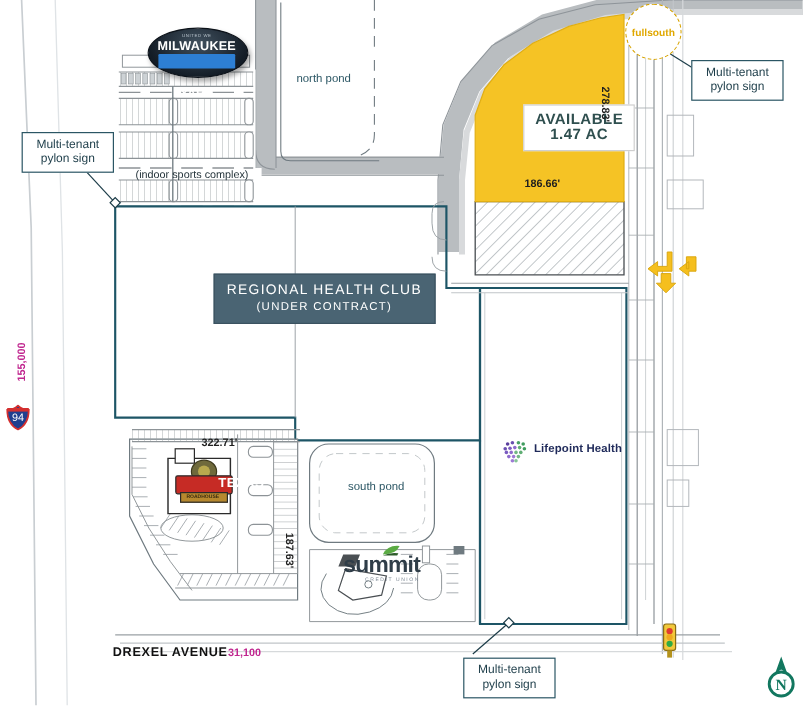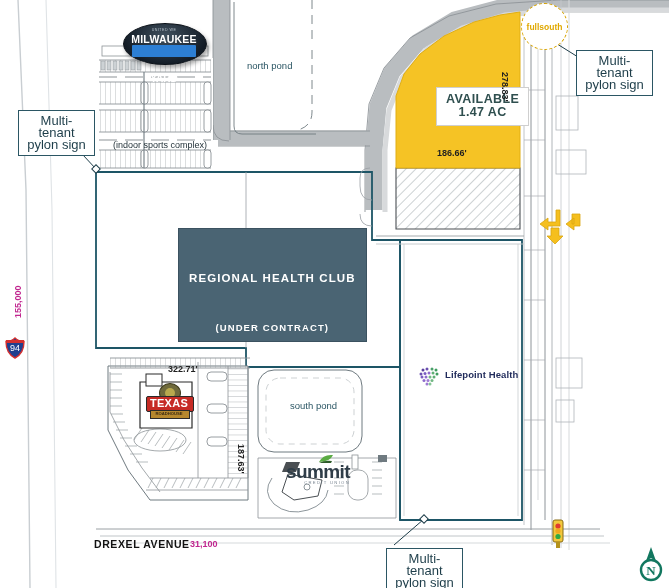--- a/index.html
+++ b/index.html
@@ -3,41 +3,41 @@
 <meta charset="utf-8">
 <style>
   html,body{margin:0;padding:0;background:#ffffff;}
   body{width:669px;height:588px;overflow:hidden;
        font-family:"Liberation Sans",sans-serif;}
   #map{position:relative;width:669px;height:588px;background:#ffffff;}
   svg.layer{position:absolute;left:0;top:0;width:669px;height:588px;}
 
   
   .callout{position:absolute;background:#ffffff;border:1.3px solid #2b5664;
-           color:#1d3d49;font-size:13px;line-height:12px;text-align:center;
+           color:#1d3d49;font-size:10px;line-height:12px;text-align:center;
            padding:4px 5px 4px 5px;white-space:pre-line;z-index:40;}
 
   
   .avail-box{position:absolute;background:#ffffff;border:1px solid #cfcfcf;
              z-index:30;text-align:center;padding:5px 9px 6px 9px;}
   .avail-box .l1,.avail-box .l2{color:#2f4f4f;font-weight:bold;
              font-family:"Liberation Sans Narrow","Liberation Sans",sans-serif;
              letter-spacing:.4px;line-height:13px;}
   .avail-box .l1{font-size:12.5px;}
   .avail-box .l2{font-size:12.5px;}
 
   .dim{position:absolute;color:#1f1f1f;font-size:9px;font-weight:bold;z-index:31;
        font-family:"Liberation Sans",sans-serif;}
   .dim.vert{transform:rotate(90deg);transform-origin:left top;}
 
   
   .rhc{position:absolute;background:#4a6473;border:1px solid #3b5260;
        z-index:30;text-align:center;padding:6px 10px 7px 10px;}
   .rhc div{color:#ffffff;font-family:"Liberation Sans Narrow","Liberation Sans",sans-serif;
-       font-weight:bold;letter-spacing:1.1px;margin-top:36px;}
+       font-weight:normal;letter-spacing:1.1px;}
   .rhc .t1{font-size:11.5px;line-height:14px;}
   .rhc .t2{font-size:9.5px;line-height:13px;}
 
   
   .maptext{position:absolute;color:#2b5664;font-size:9.5px;z-index:25;}
   .maptext.dark{color:#24333a;}
   .street{position:absolute;color:#111;font-size:10.5px;font-weight:bold;
           letter-spacing:.6px;z-index:32;}
   .traffic{position:absolute;color:#c0268f;font-size:9px;font-weight:bold;z-index:32;}
   .traffic.vert{transform:rotate(-90deg);transform-origin:left top;}
@@ -70,21 +70,21 @@
   .troad{width:46px;height:40px;}
   .troad .seal{position:absolute;left:13px;top:0px;width:20px;height:18px;
       border-radius:50%;background:#6f6a3c;border:1.5px solid #3e3a1d;}
   .troad .seal:after{content:"";position:absolute;left:5px;top:4px;width:10px;
       height:10px;border-radius:50%;background:#b8a94e;}
   .troad .band{position:absolute;left:0px;top:13px;width:46px;height:14px;
       background:#c62b25;border:1.4px solid #2a2a2a;border-radius:2px;}
   .troad .txt{position:absolute;left:0px;top:13px;width:46px;text-align:center;
       color:#ffffff;font-size:11px;font-weight:bold;line-height:14px;
       font-family:"Liberation Sans Narrow","Liberation Sans",sans-serif;
-      letter-spacing:.3px;}
+      letter-spacing:.3px;padding-left:32px;}
   .troad .sub{position:absolute;left:4px;top:27px;width:38px;height:7px;
       background:#b6882e;border:1px solid #2a2a2a;}
   .troad .subtxt{position:absolute;left:4px;top:27px;width:38px;text-align:center;
       color:#3a2a10;font-size:4.2px;line-height:7px;font-weight:bold;}
 
   .lifep{width:102px;height:22px;}
   .lifep .nm{position:absolute;left:27px;top:4px;color:#1f2a5a;font-size:9.5px;
       font-weight:bold;letter-spacing:.1px;}
 
   .summ{width:78px;height:30px;text-align:right;}

